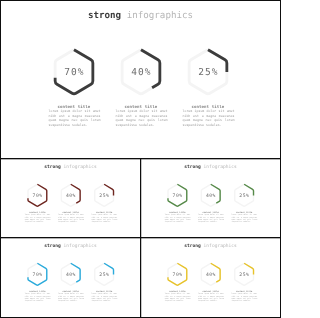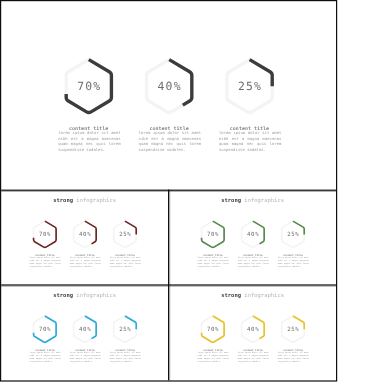--- a/index.html
+++ b/index.html
@@ -36,20 +36,21 @@
   
   .thumb{position:absolute;width:139px;height:79px;overflow:hidden;background:#fff;}
   .t-inner{position:absolute;left:0.3px;top:0.5px;width:279px;height:157px;transform:scale(0.4982);transform-origin:0 0;}
 </style>
 </head>
 <body>
 
 <div class="page">
 
   <div class="hero">
+    <div class="hero-title"><span class="tb">strong</span> <span class="tl">infographics</span></div>
     <div class="cols" id="heroCols">
         <div class="col" style="left: 28.9px;">
           <div class="hexwrap">
             <svg width="88" height="56" viewBox="0 0 88 56">
               <path class="hx-track" d="M45.88,6.81L61.03,15.78Q62.85,16.85 62.85,18.96L62.85,37.04Q62.85,39.15 61.03,40.22L45.88,49.19Q44.00,50.30 42.12,49.19L26.97,40.22Q25.15,39.15 25.15,37.04L25.15,18.96Q25.15,16.85 26.97,15.78L42.12,6.81Q44.00,5.70 45.88,6.81Z" fill="#ffffff" stroke="#f4f4f4" stroke-width="2.8" stroke-linejoin="round"></path>
               <path class="hx-prog" d="M44.00,5.70L61.03,15.78Q62.85,16.85 62.85,18.96L62.85,37.04Q62.85,39.15 61.03,40.22L45.88,49.19Q44.00,50.30 42.12,49.19L26.97,40.22Q25.15,39.15 25.15,37.04L25.15,18.96Q25.15,16.85 26.97,15.78L44.00,5.70" fill="none" stroke="#3c3c3c" stroke-width="2.8" stroke-linejoin="round" stroke-dasharray="91.17 43.07" stroke-linecap="butt"></path>
             </svg>
           </div>
           <div class="pct">70%</div>
           <div class="ctitle">content title</div>

